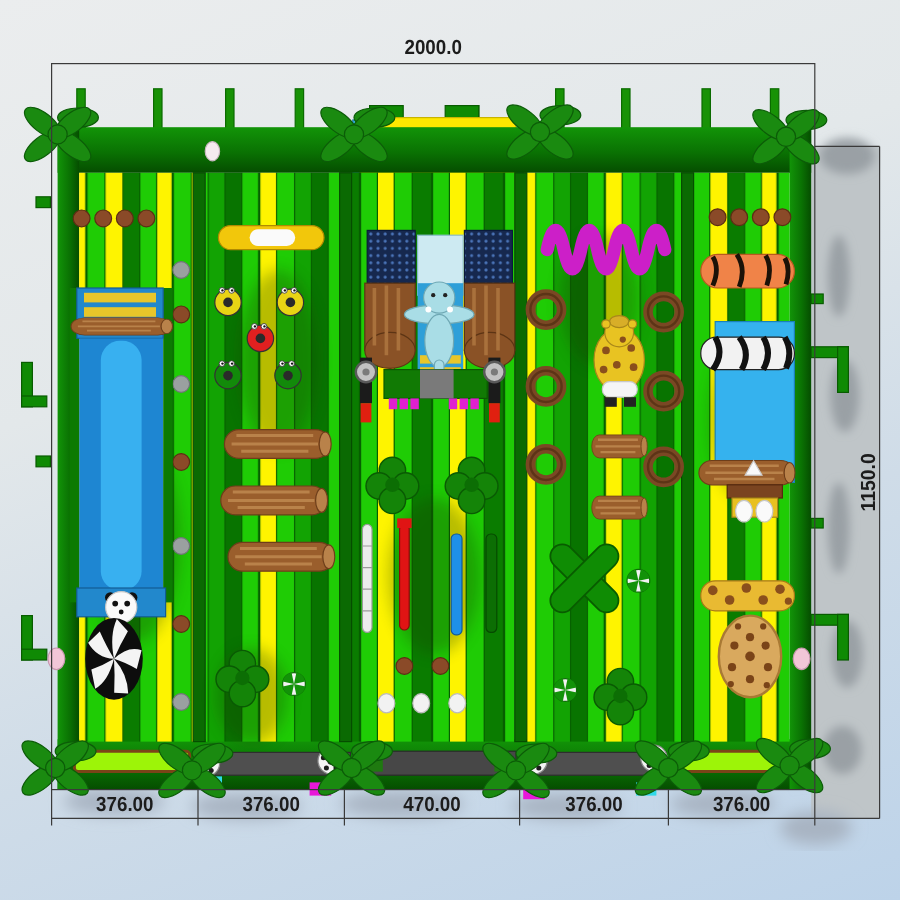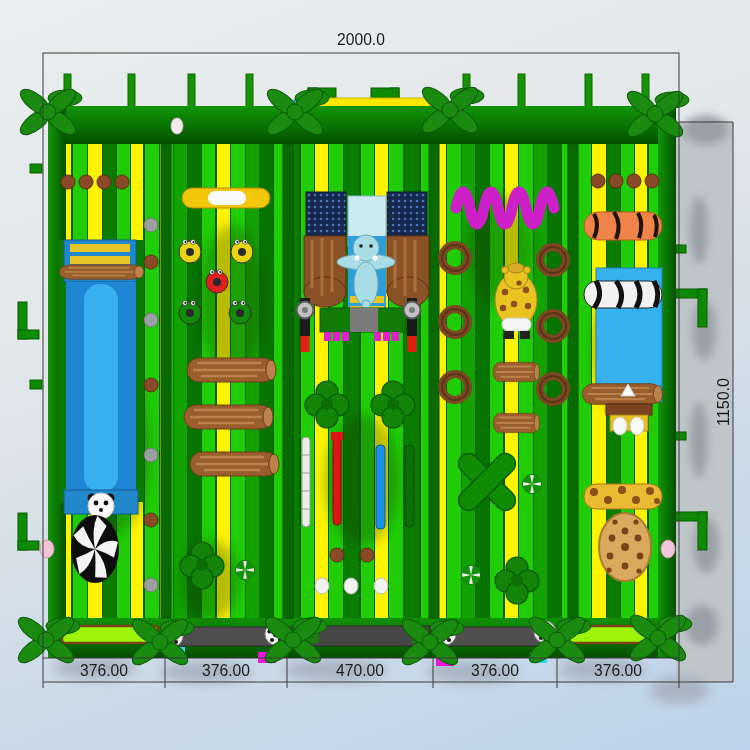--- a/index.html
+++ b/index.html
@@ -1,19 +1,20 @@
 <!DOCTYPE html>
 <html><head>
 <meta charset="utf-8">
 <style>
   html,body{margin:0;padding:0;}
   .stage{
     position:relative;width:750px;height:750px;overflow:hidden;
     background:linear-gradient(160deg,#ebedee 0%,#e3e8ea 35%,#cfdce8 65%,#bdd3e9 100%);
     font-family:"Liberation Sans",sans-serif;
+    font-weight:bold;
   }
   .stage svg{position:absolute;left:0;top:0;}
   .dim-label{
     position:absolute;font-size:17px;color:#1c1c1c;text-align:center;
     font-family:"Liberation Sans",sans-serif;letter-spacing:0px;line-height:18px;
     transform:scaleX(.92);
   }
   .dim-label.rot{transform:rotate(-90deg) scaleX(.95);}
 </style>
 </head>

